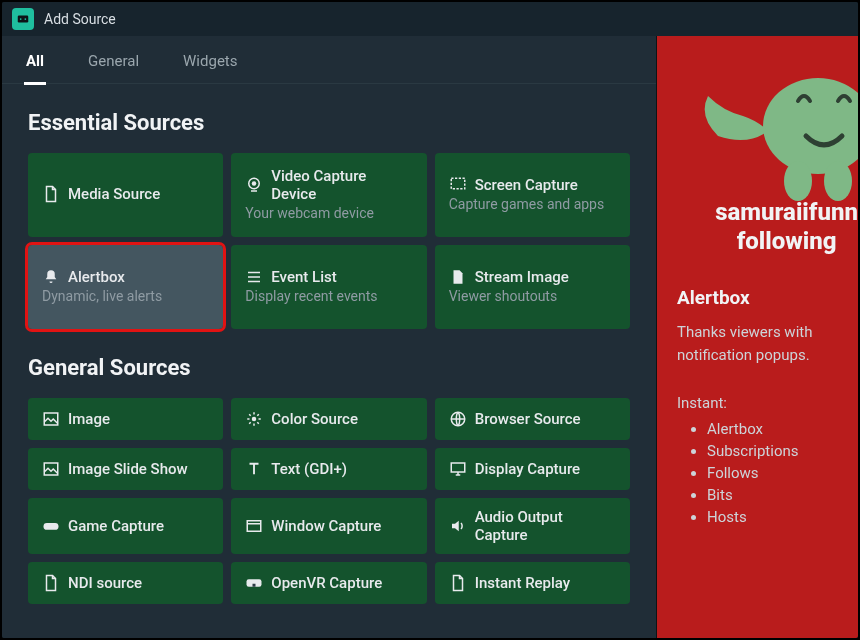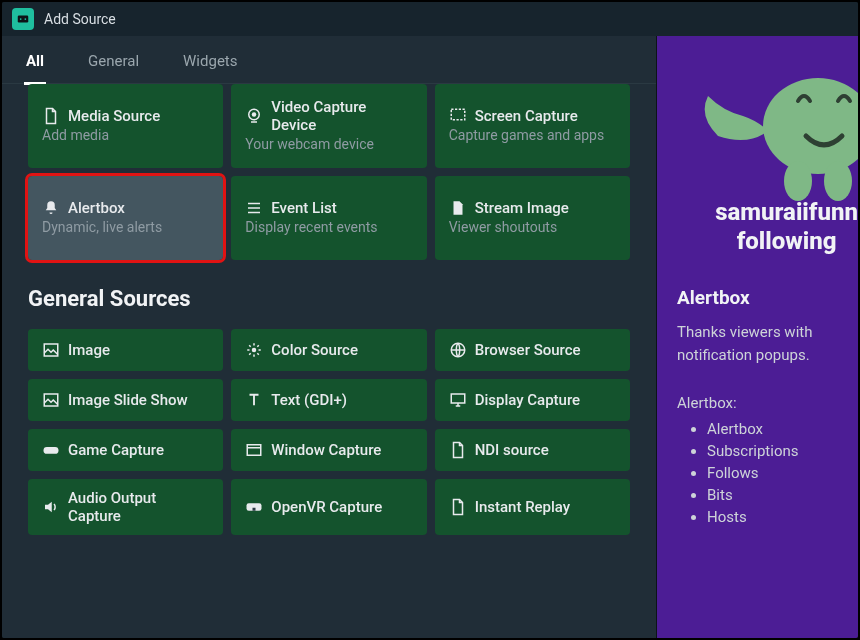--- a/index.html
+++ b/index.html
@@ -19,21 +19,21 @@
   .scroll::-webkit-scrollbar-thumb{background:#4a5863;border-radius:3px;}
   h2.section{font-size:22px;font-weight:700;color:#f1f3f5;margin:26px 0 18px;}
   .grid{display:grid;grid-template-columns:repeat(3,1fr);gap:8px;}
   .card{background:#14532d;border-radius:4px;padding:12px 14px 14px;cursor:pointer;min-height:58px;display:flex;flex-direction:column;justify-content:center;}
   .card.small{min-height:22px;padding:10px 14px;}
   .card-head{display:flex;align-items:center;gap:8px;font-size:15px;color:#e8eaed;font-weight:500;}
   .card-sub{font-size:14px;color:#8f9ba3;margin-top:2px;}
   .card.selected{background:#445660;outline:3px solid #e11313;outline-offset:0;}
   .icon{width:18px;height:18px;display:inline-flex;align-items:center;justify-content:center;flex:0 0 18px;}
   .icon svg{width:18px;height:18px;fill:#e8eaed;}
-  .right-pane{flex:1;background:#4c1d95;padding:0 0 20px 20px;overflow:hidden;}
+  .right-pane{flex:1;background:#b91c1c;padding:0 0 20px 20px;overflow:hidden;}
   .preview-box{height:230px;display:flex;align-items:center;justify-content:center;position:relative;}
   .dino{position:absolute;right:-20px;top:10px;}
   .preview-text{position:absolute;bottom:10px;right:0;text-align:center;font-size:24px;font-weight:800;color:#f1f3f5;line-height:1.2;white-space:nowrap;}
   .detail-title{font-size:19px;font-weight:700;margin:20px 0 12px;color:#f1f3f5;}
   .detail-desc{font-size:15px;color:#cdd3d8;line-height:1.55;}
   .supports{margin-top:26px;font-size:15px;color:#cdd3d8;}
   .supports ul{margin:8px 0 0 0;padding-left:30px;}
   .supports li{margin:4px 0;}
 </style>
 </head>
@@ -53,32 +53,32 @@
 
   <div class="main-area">
     <div class="left-pane">
       <div class="tabs">
         <div class="tab active">All</div>
         <div class="tab">General</div>
         <div class="tab">Widgets</div>
       </div>
 
       <div class="scroll">
+        <h2 class="section">Essential Sources</h2>
         <div class="grid" id="essential-grid">
             <div class="card">
               <div class="card-head">
                 <span class="icon">
                   <svg viewBox="0 0 24 24">
                     <path d="M6 2h8l4 4v16H6z" fill="none" stroke="#e8eaed" stroke-width="2"></path>
                     <path d="M14 2v4h4" fill="none" stroke="#e8eaed" stroke-width="2"></path>
                   </svg>
                 </span>
                 <span>Media Source</span>
               </div>
-              <div class="card-sub">Add media</div>
             </div>
             <div class="card">
               <div class="card-head">
                 <span class="icon">
                   <svg viewBox="0 0 24 24">
                     <circle cx="12" cy="10" r="7" fill="none" stroke="#e8eaed" stroke-width="2"></circle>
                     <circle cx="12" cy="10" r="3" fill="#e8eaed"></circle>
                     <path d="M8 20h8" stroke="#e8eaed" stroke-width="2"></path>
                   </svg>
                 </span>
@@ -218,36 +218,36 @@
                     <path d="M3 9h18" stroke="#e8eaed" stroke-width="2"></path>
                   </svg>
                 </span>
                 <span>Window Capture</span>
               </div>
             </div>
             <div class="card small">
               <div class="card-head">
                 <span class="icon">
                   <svg viewBox="0 0 24 24">
+                    <path d="M4 9v6h4l5 4V5L8 9H4z" fill="#e8eaed"></path>
+                    <path d="M16 8c2 2 2 6 0 8" stroke="#e8eaed" stroke-width="2" fill="none"></path>
+                  </svg>
+                </span>
+                <span>Audio Output Capture</span>
+              </div>
+            </div>
+            <div class="card small">
+              <div class="card-head">
+                <span class="icon">
+                  <svg viewBox="0 0 24 24">
                     <path d="M6 2h8l4 4v16H6z" fill="none" stroke="#e8eaed" stroke-width="2"></path>
                     <path d="M14 2v4h4" fill="none" stroke="#e8eaed" stroke-width="2"></path>
                   </svg>
                 </span>
                 <span>NDI source</span>
-              </div>
-            </div>
-            <div class="card small">
-              <div class="card-head">
-                <span class="icon">
-                  <svg viewBox="0 0 24 24">
-                    <path d="M4 9v6h4l5 4V5L8 9H4z" fill="#e8eaed"></path>
-                    <path d="M16 8c2 2 2 6 0 8" stroke="#e8eaed" stroke-width="2" fill="none"></path>
-                  </svg>
-                </span>
-                <span>Audio Output Capture</span>
               </div>
             </div>
             <div class="card small">
               <div class="card-head">
                 <span class="icon">
                   <svg viewBox="0 0 24 24">
                     <rect x="2" y="7" width="20" height="10" rx="3" fill="#e8eaed"></rect>
                     <rect x="10" y="13" width="4" height="4" fill="#2c3b45"></rect>
                   </svg>
                 </span>
@@ -286,21 +286,21 @@
         </svg>
         <div class="preview-text">
           <span>samuraiifunn</span><br>
           <span>following</span>
         </div>
       </div>
 
       <div class="detail-title">Alertbox</div>
       <div class="detail-desc">Thanks viewers with notification popups.</div>
       <div class="supports">
-        <div>Alertbox:</div>
+        <div>Instant:</div>
         <ul id="supports-list">
             <li>Alertbox</li>
             <li>Subscriptions</li>
             <li>Follows</li>
             <li>Bits</li>
             <li>Hosts</li>
           </ul>
       </div>
     </div>
   </div>

